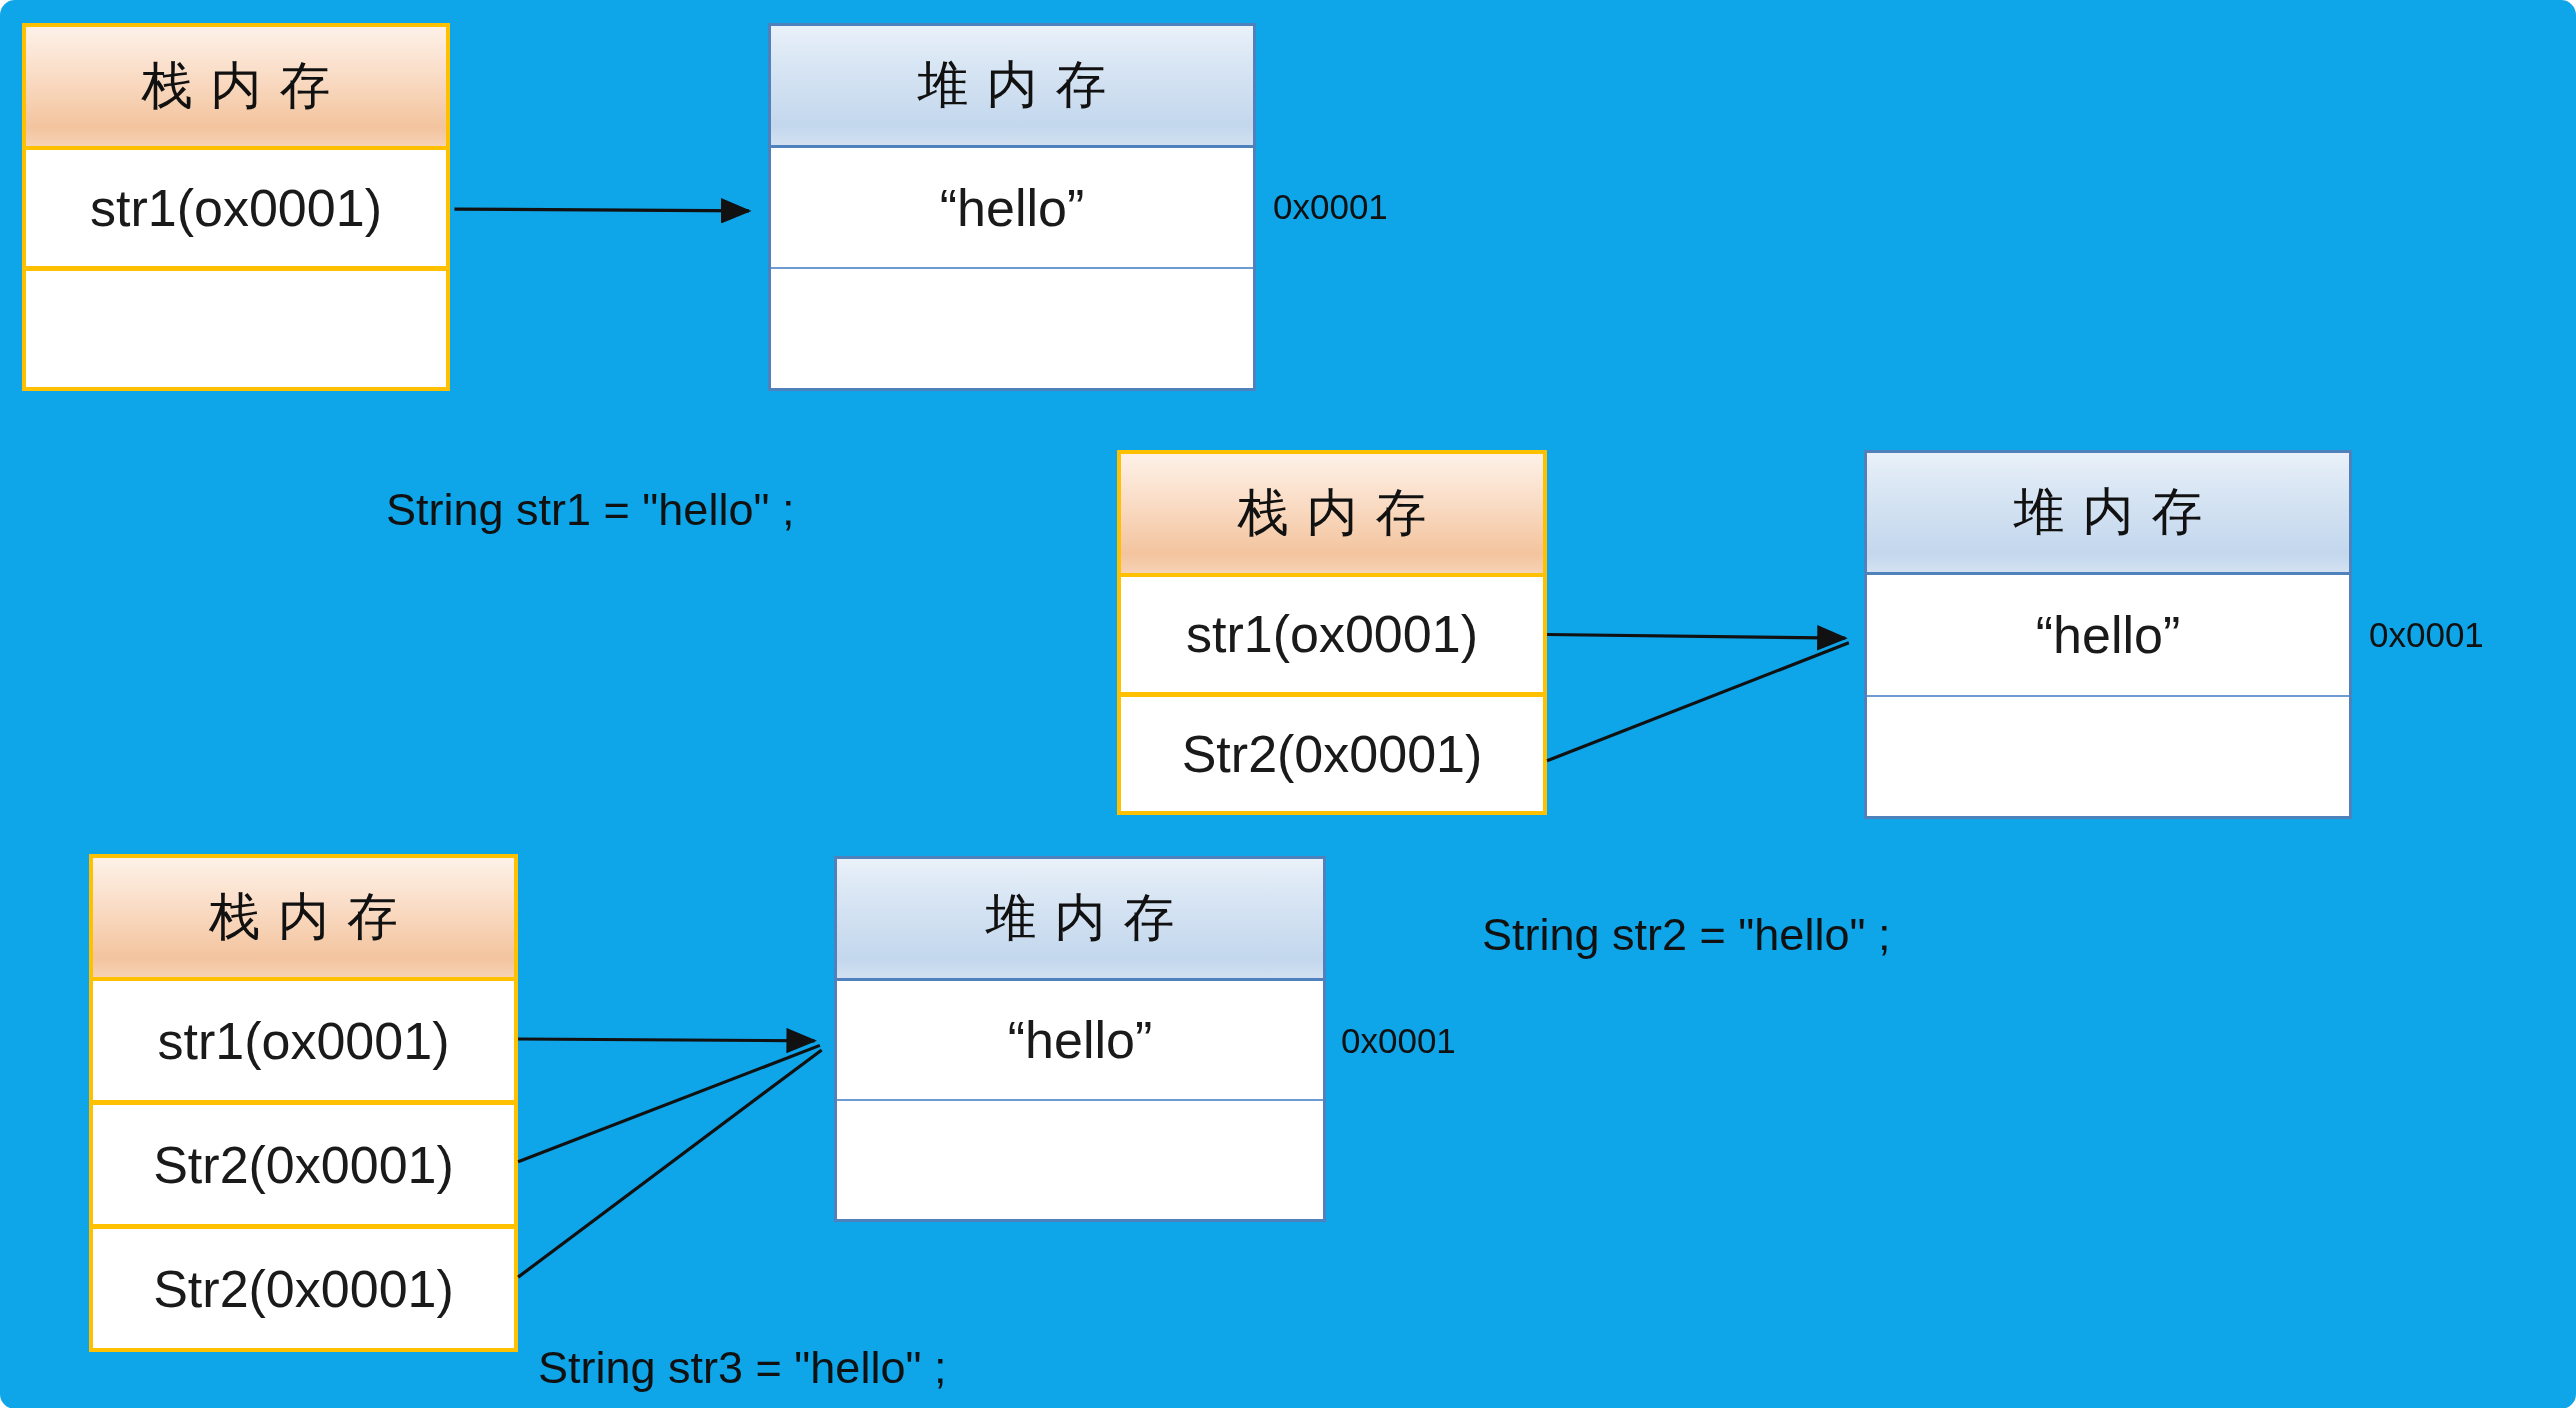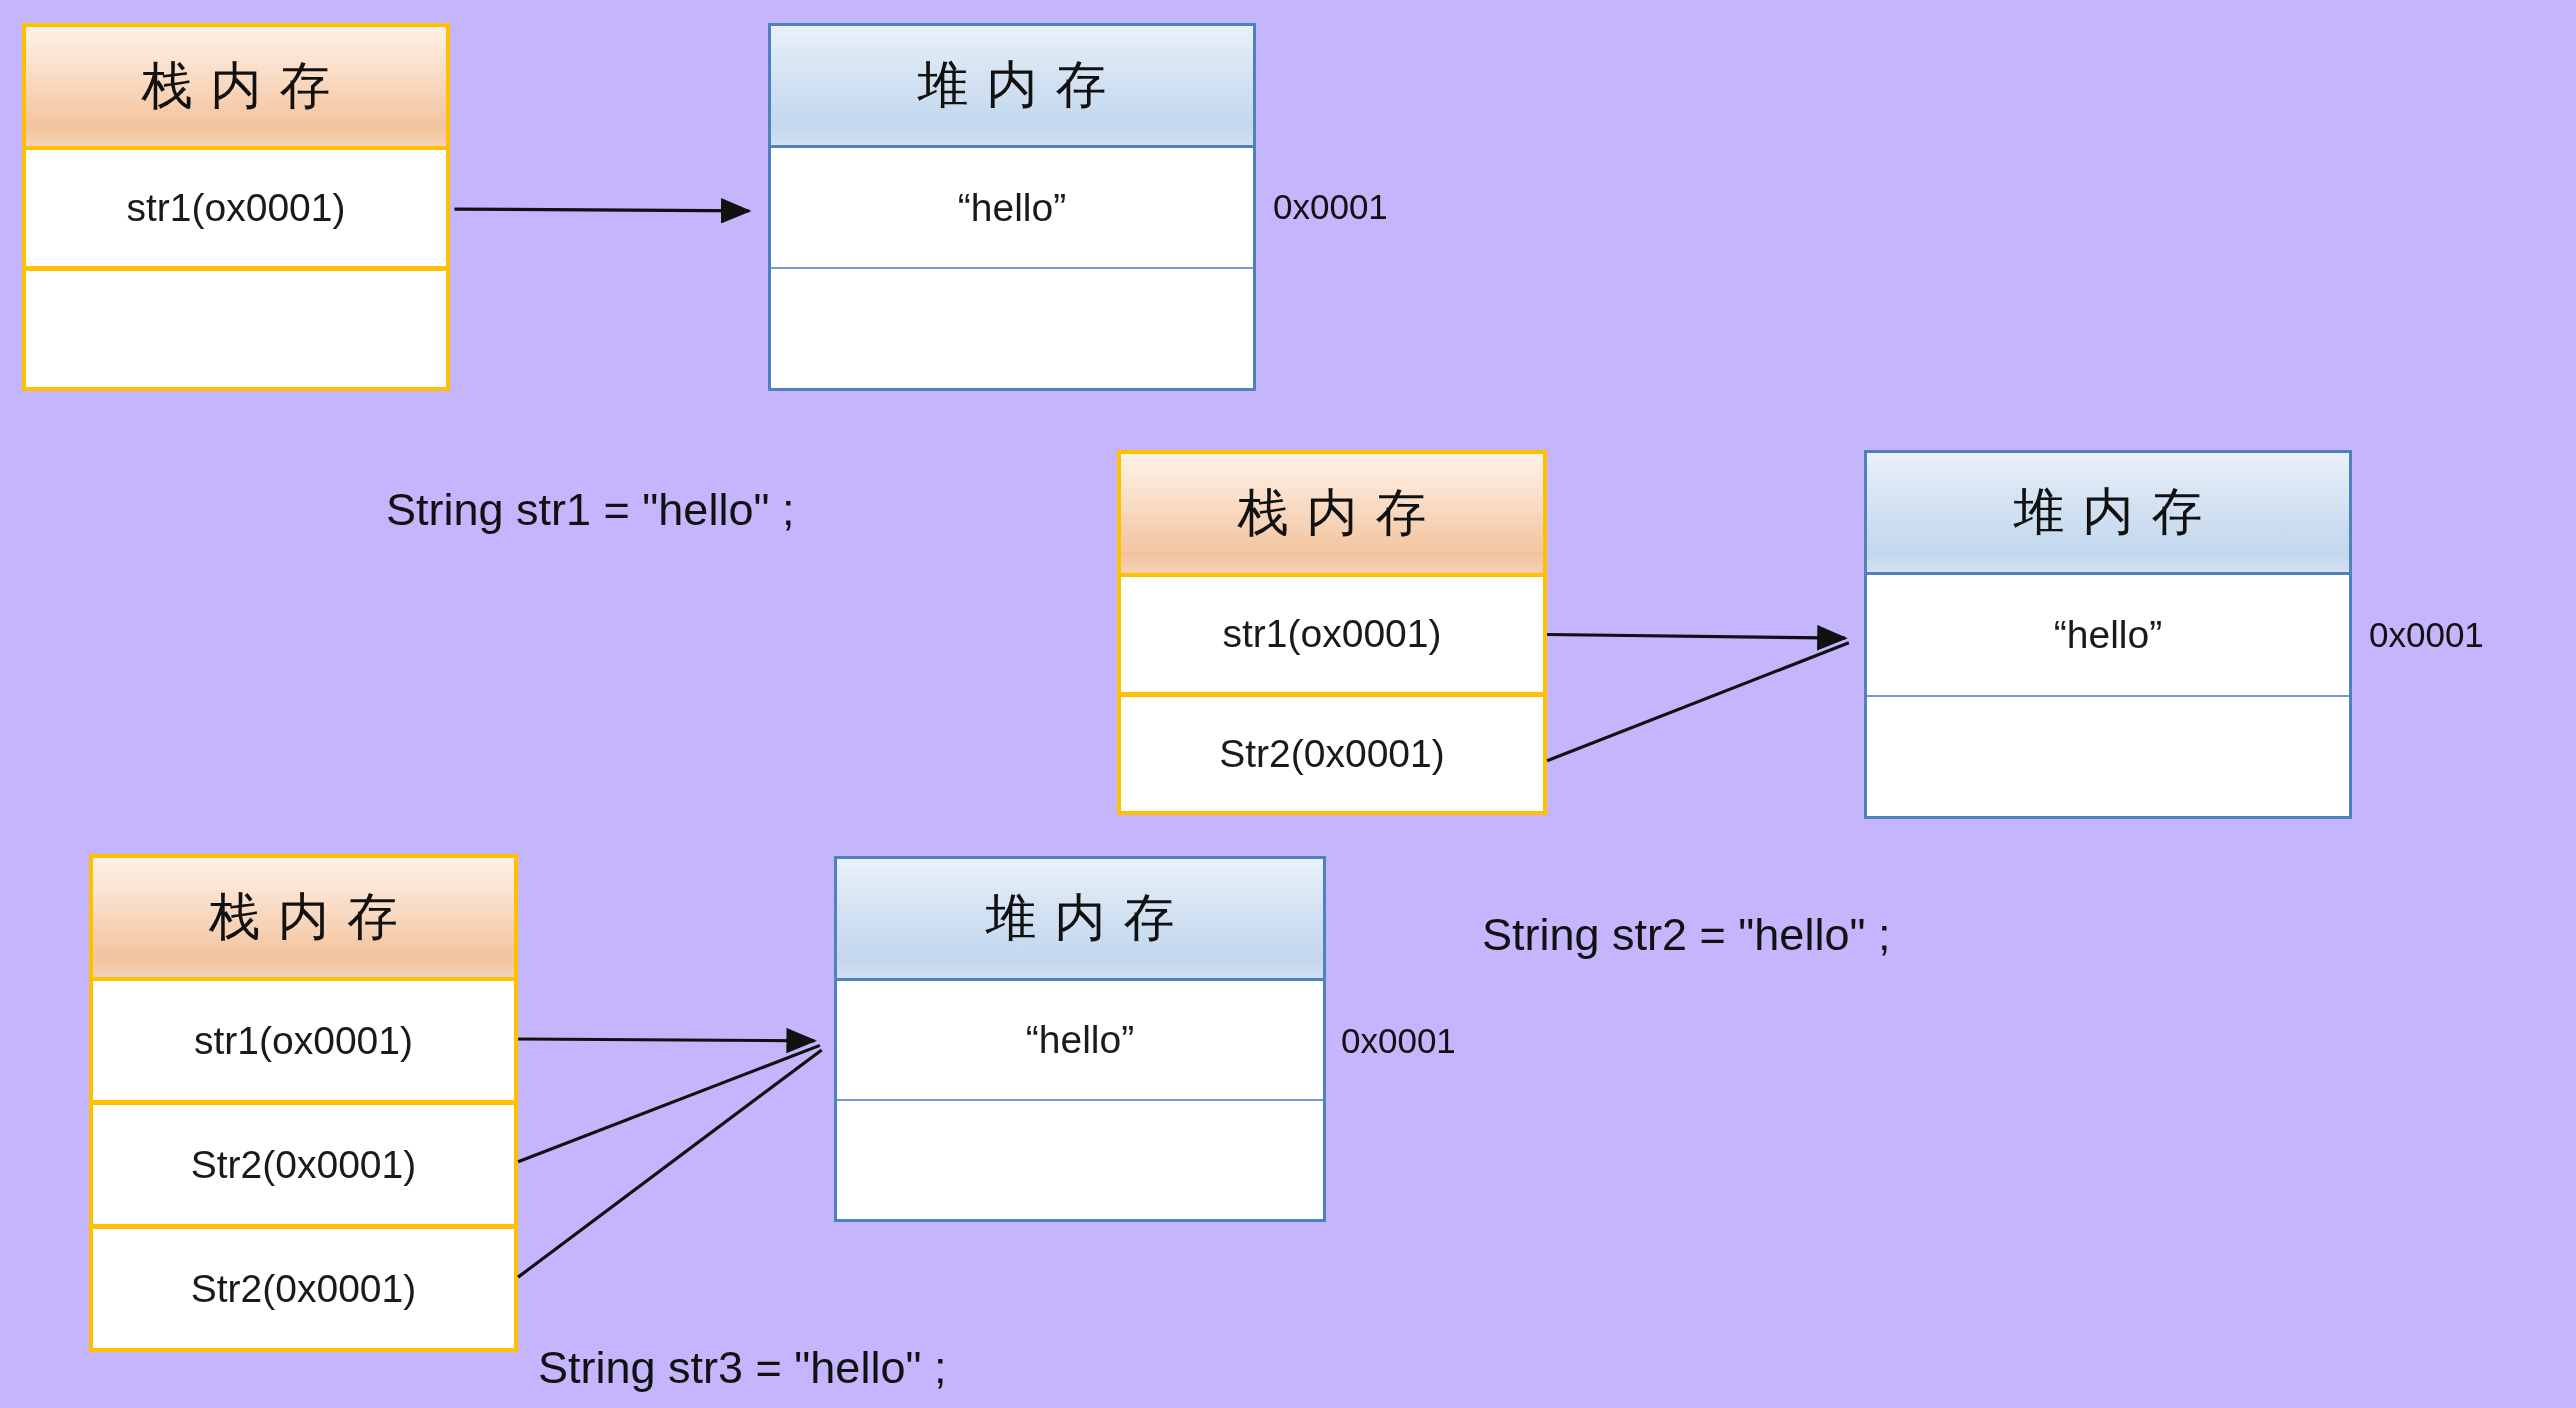--- a/index.html
+++ b/index.html
@@ -1,39 +1,39 @@
 <!DOCTYPE html>
 <html style="font-size:14.5px"><head>
 <meta charset="utf-8">
 <style>
   html,body{margin:0;padding:0;background:#fff}
   #canvas{
-    position:relative;width:2576px;height:1409px;background:#c4b5fd;
-    font-family:"Liberation Sans","DejaVu Sans",sans-serif;color:#1a1a1a;overflow:hidden;
+    position:relative;width:2576px;height:1409px;background:#0ea5e9;
+    font-family:"Liberation Sans","DejaVu Sans",sans-serif;color:#1a1a1a;overflow:hidden;border-radius:15px;
   }
   .membox{position:absolute;display:flex;flex-direction:column;box-sizing:border-box;background:#fff}
   .stackbox{border:4.5px solid #FFC000}
   .heapbox{border:3.6px solid #4F81BD}
   .hdr{
     flex:0 0 119px;display:flex;align-items:center;justify-content:center;
     font-family:"Liberation Serif","DejaVu Serif",serif;
     font-size:51px;letter-spacing:18px;text-indent:18px;color:#111;
   }
   .stackbox .hdr{
     background:linear-gradient(180deg,#fdf1e8 0%,#fbe2cf 30%,#f3c49e 84%,#f6d2b5 100%);
     border-bottom:4.5px solid #FFC000;
   }
   .heapbox .hdr{
     background:linear-gradient(180deg,#eaf1f9 0%,#d9e6f4 30%,#c3d7ed 84%,#d2e1f1 100%);
     border-bottom:3.6px solid #4F81BD;
     font-family:Liberation Serif, serif;
   }
   .cell{
     flex:1;display:flex;align-items:center;justify-content:center;
-    font-size:39px;background:#fff;color:#1a1a1a;
+    font-size:52px;background:#fff;color:#1a1a1a;
   }
   .stackbox .cell + .cell{border-top:5.5px solid #FFC000}
   .heapbox  .cell + .cell{border-top:2.7px solid #6E9BD2}
   .addr-label{position:absolute;font-size:35px;white-space:pre;color:#111}
   .code-label{position:absolute;font-size:45px;white-space:pre;color:#111}
   svg.arrows{position:absolute;left:0;top:0;pointer-events:none}
 </style>
 </head>
 <body>
 

